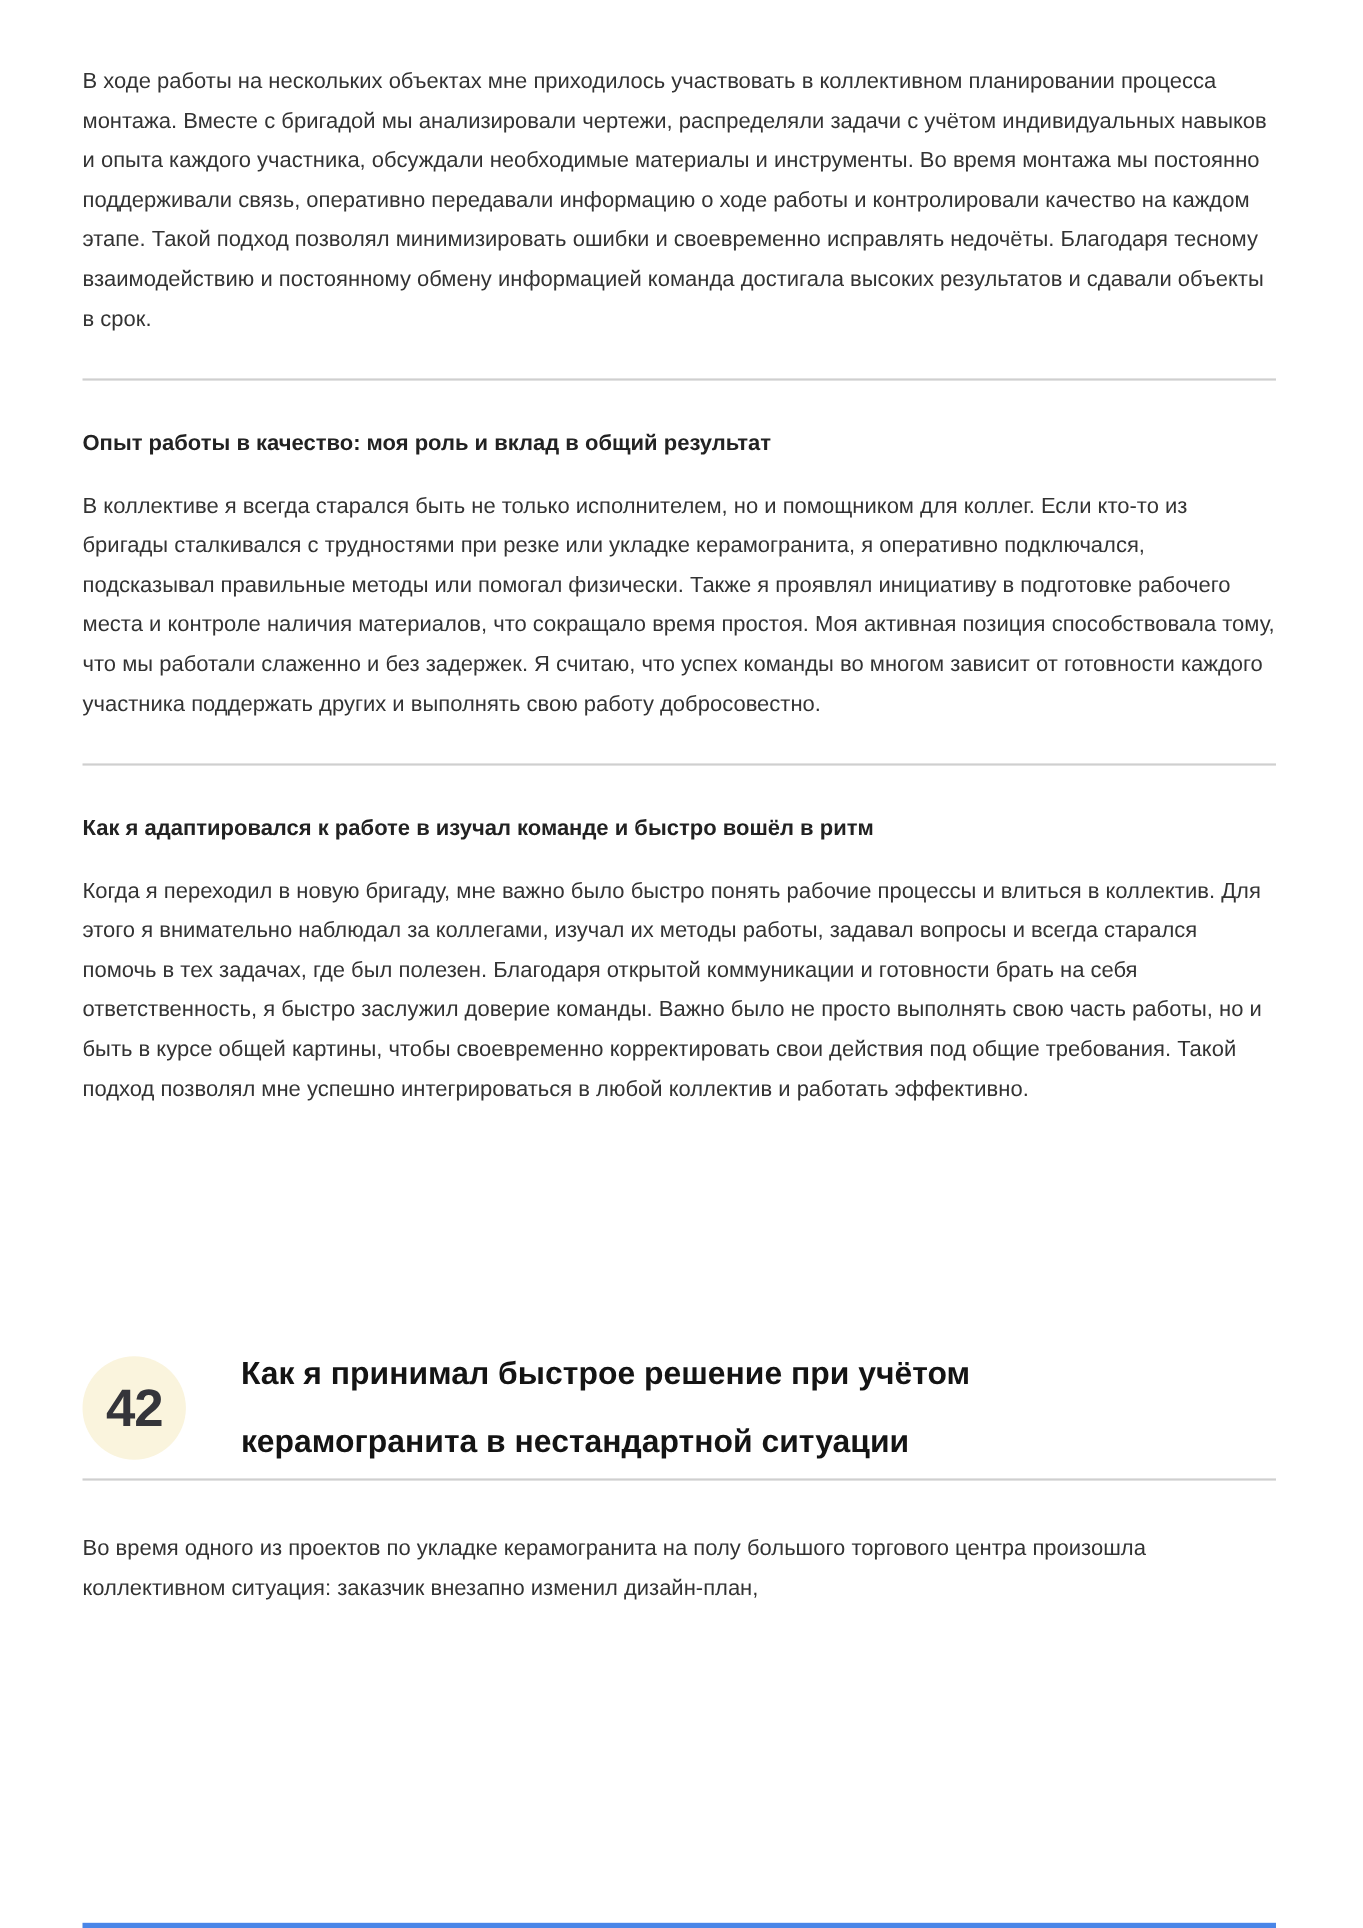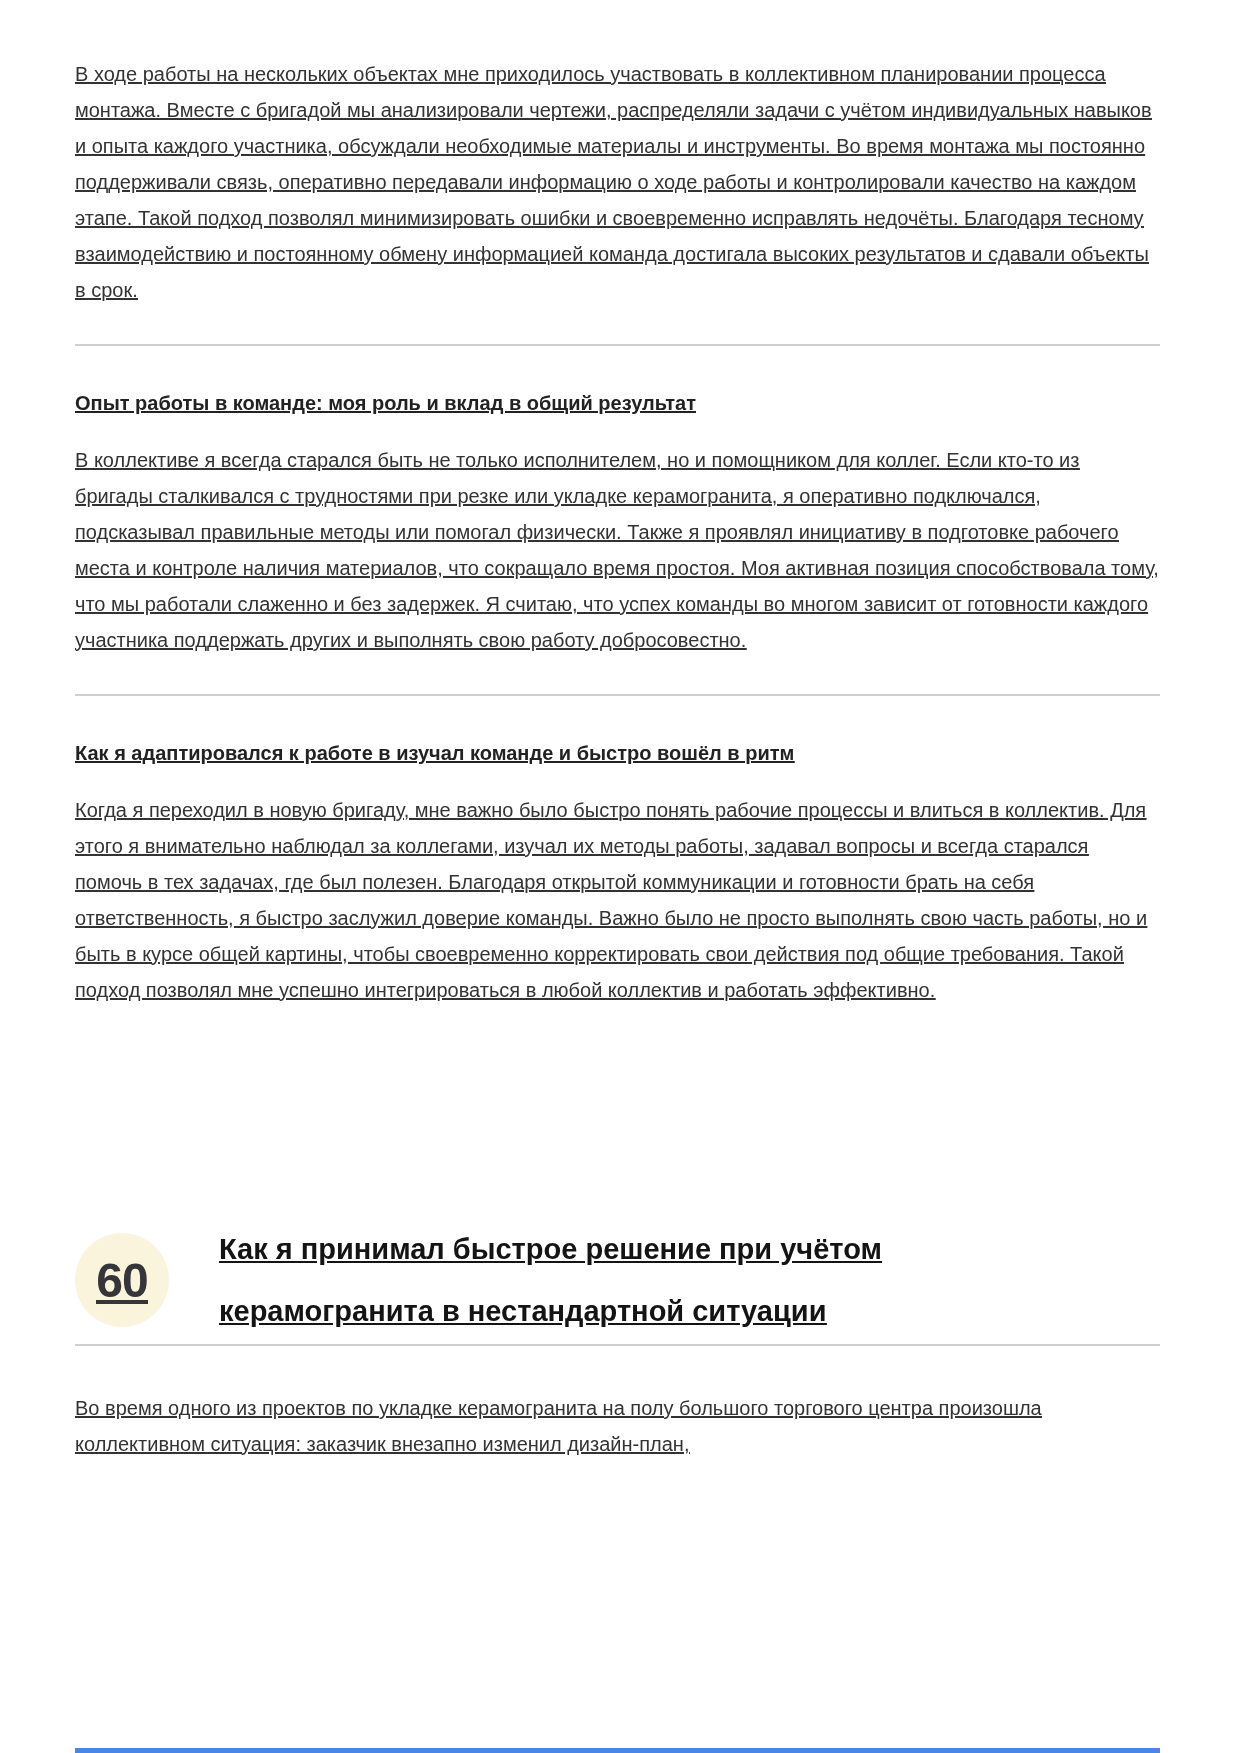--- a/index.html
+++ b/index.html
@@ -1,15 +1,15 @@
 <!DOCTYPE html>
 <html lang="ru"><head>
 <meta charset="utf-8">
 <style>
-  * { margin: 0; padding: 0; box-sizing: border-box; text-decoration: underline; }
+  * { margin: 0; padding: 0; box-sizing: border-box; }
   html, body { background: #ffffff; }
   body {
     width: 1239px;
     height: 1753px;
     position: relative;
     overflow: hidden;
     font-family: "Liberation Sans", "DejaVu Sans", sans-serif;
     color: #333333;
   }
   .page {
@@ -84,33 +84,33 @@
 </style>
 </head>
 <body>
 
 <main class="page">
 
   <p class="body-text">В ходе работы на нескольких объектах мне приходилось участвовать в коллективном планировании процесса монтажа. Вместе с бригадой мы анализировали чертежи, распределяли задачи с учётом индивидуальных навыков и опыта каждого участника, обсуждали необходимые материалы и инструменты. Во время монтажа мы постоянно поддерживали связь, оперативно передавали информацию о ходе работы и контролировали качество на каждом этапе. Такой подход позволял минимизировать ошибки и своевременно исправлять недочёты. Благодаря тесному взаимодействию и постоянному обмену информацией команда достигала высоких результатов и сдавали объекты в срок.</p>
 
   <div class="divider"></div>
 
-  <h3 class="sub-heading">Опыт работы в команде: моя роль и вклад в общий результат</h3>
+  <h3 class="sub-heading">Опыт работы в качество: моя роль и вклад в общий результат</h3>
 
   <p class="body-text">В коллективе я всегда старался быть не только исполнителем, но и помощником для коллег. Если кто-то из бригады сталкивался с трудностями при резке или укладке керамогранита, я оперативно подключался, подсказывал правильные методы или помогал физически. Также я проявлял инициативу в подготовке рабочего места и контроле наличия материалов, что сокращало время простоя. Моя активная позиция способствовала тому, что мы работали слаженно и без задержек. Я считаю, что успех команды во многом зависит от готовности каждого участника поддержать других и выполнять свою работу добросовестно.</p>
 
   <div class="divider"></div>
 
   <h3 class="sub-heading">Как я адаптировался к работе в изучал команде и быстро вошёл в ритм</h3>
 
   <p class="body-text">Когда я переходил в новую бригаду, мне важно было быстро понять рабочие процессы и влиться в коллектив. Для этого я внимательно наблюдал за коллегами, изучал их методы работы, задавал вопросы и всегда старался помочь в тех задачах, где был полезен. Благодаря открытой коммуникации и готовности брать на себя ответственность, я быстро заслужил доверие команды. Важно было не просто выполнять свою часть работы, но и быть в курсе общей картины, чтобы своевременно корректировать свои действия под общие требования. Такой подход позволял мне успешно интегрироваться в любой коллектив и работать эффективно.</p>
 
   <section class="question-header">
     <div class="badge">
-      <span>60</span>
+      <span>42</span>
     </div>
     <h1 class="question-title">Как я принимал быстрое решение при учётом керамогранита в нестандартной ситуации</h1>
   </section>
 
   <div class="divider divider-under-title"></div>
 
   <p class="body-text lead-after-title">Во время одного из проектов по укладке керамогранита на полу большого торгового центра произошла коллективном ситуация: заказчик внезапно изменил дизайн-план,</p>
 
 </main>
 

